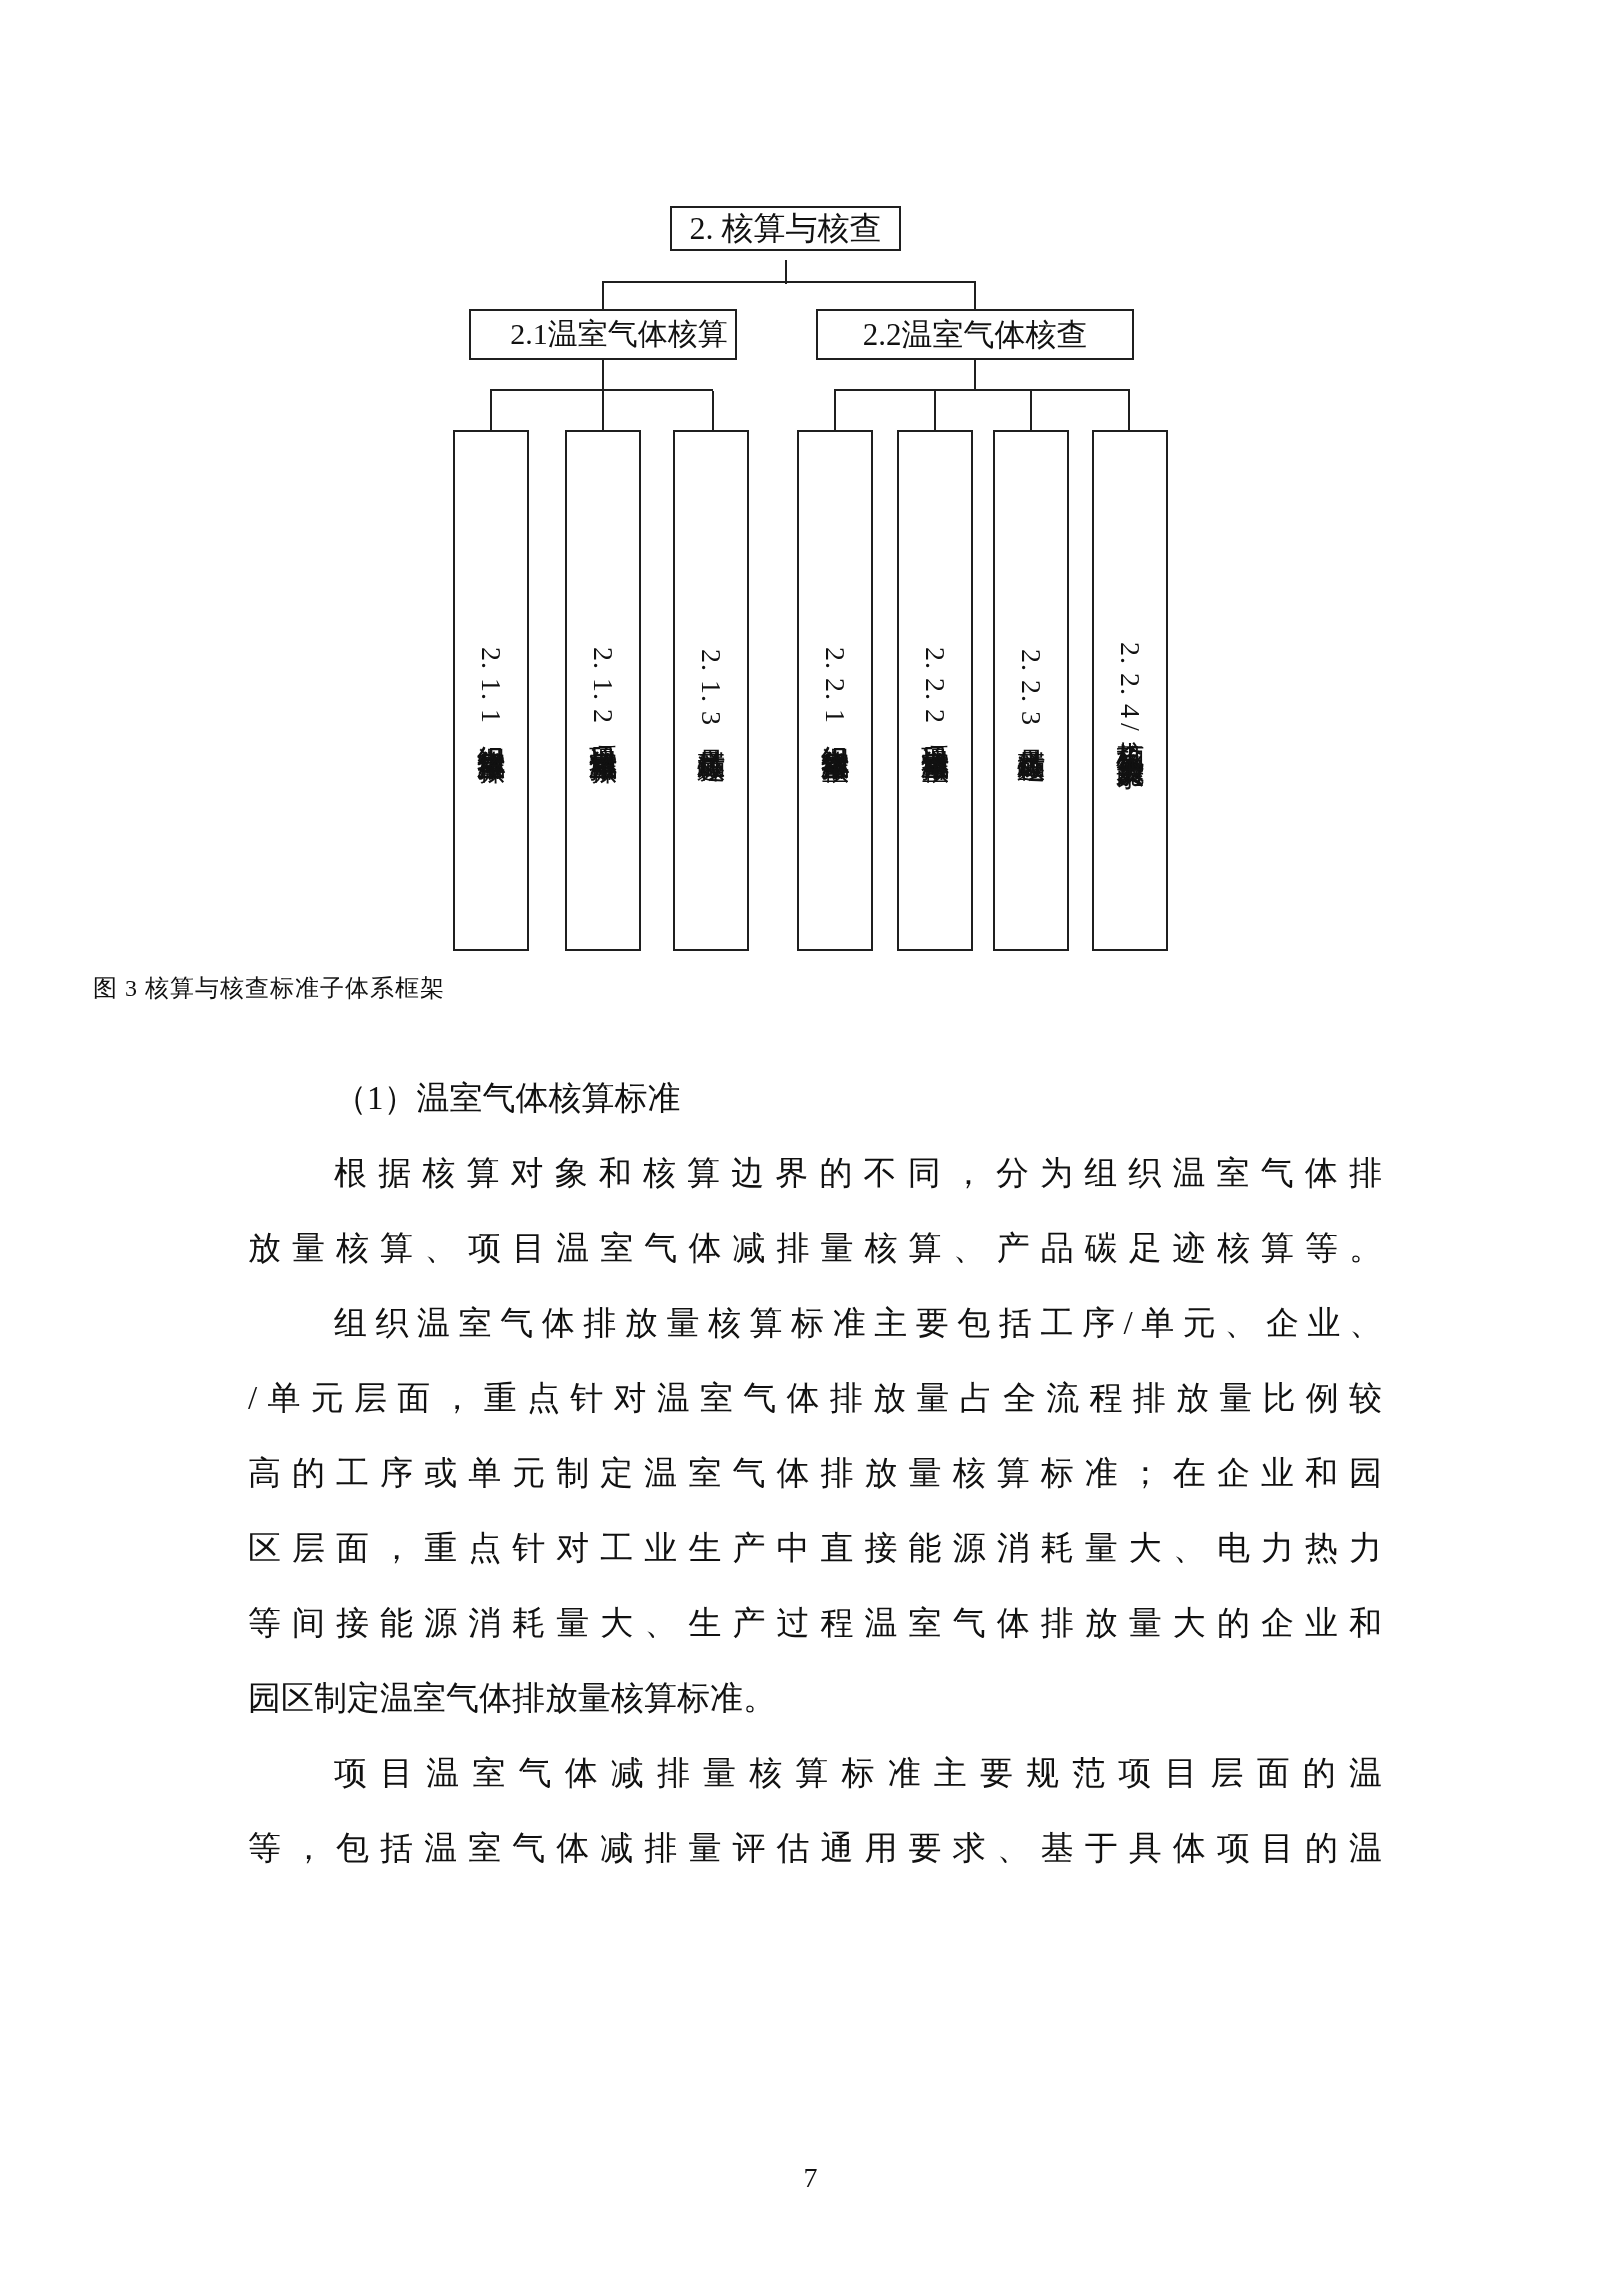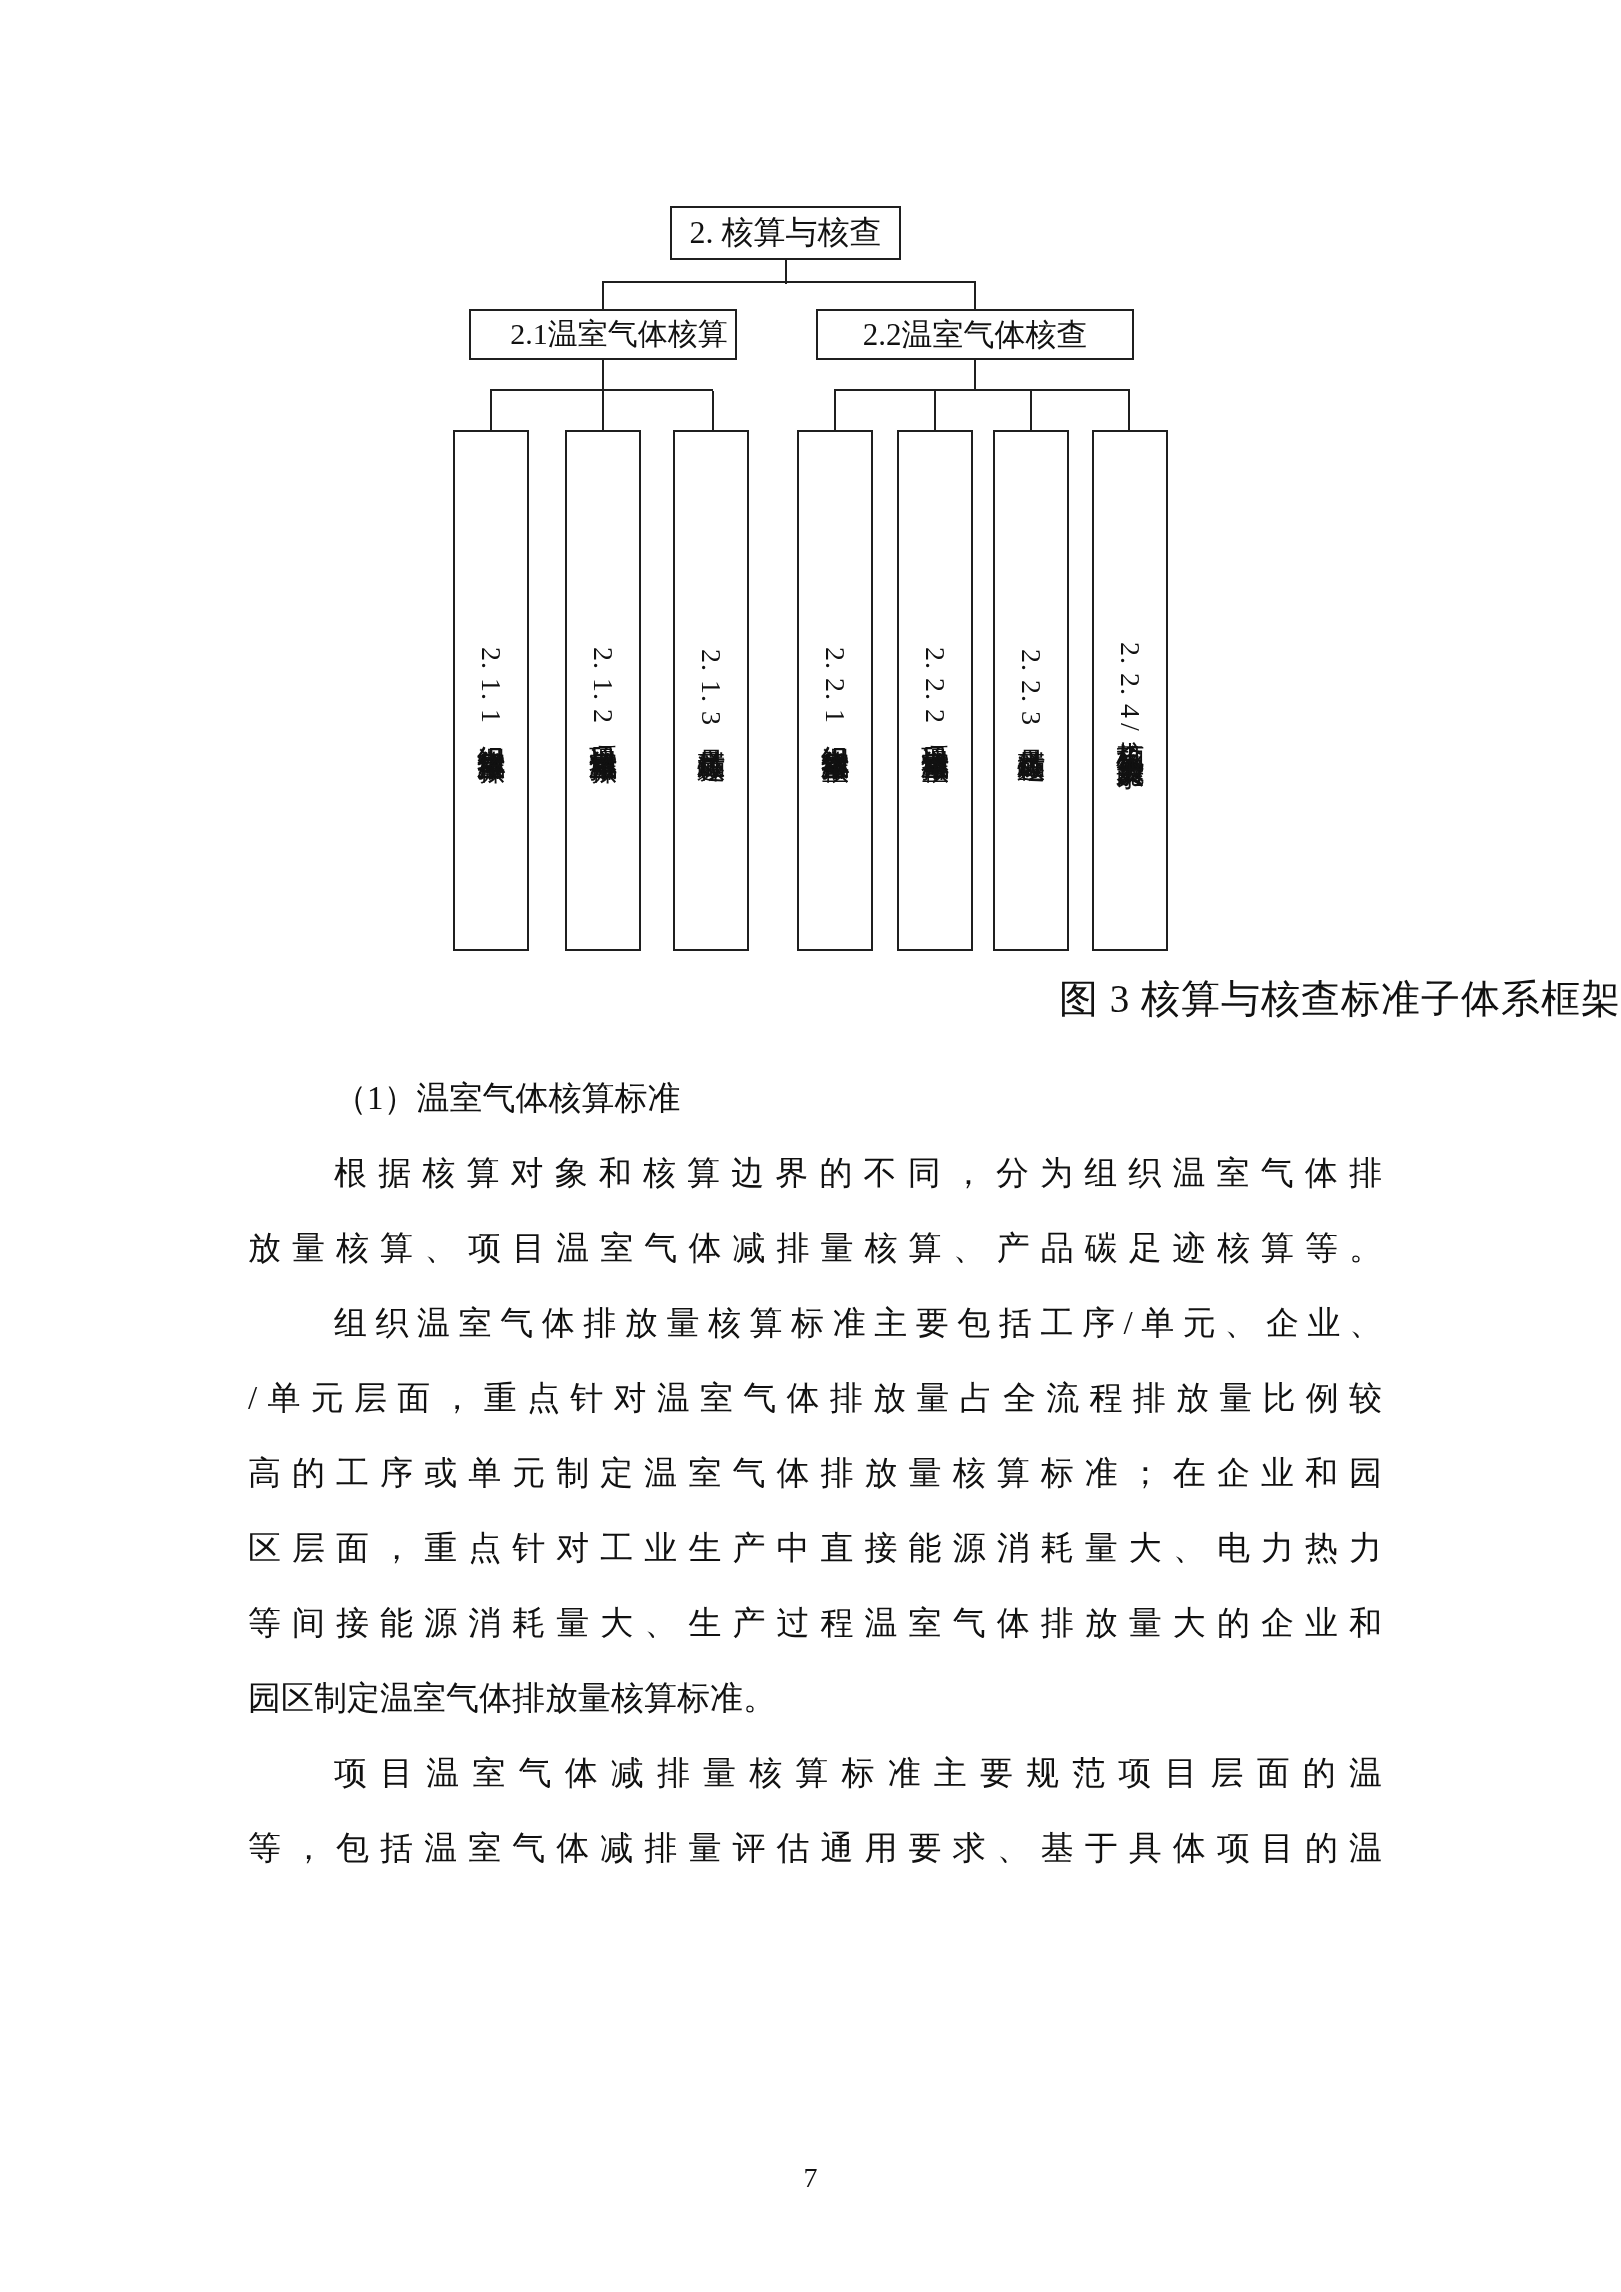--- a/index.html
+++ b/index.html
@@ -15,21 +15,21 @@
   .diagram{position:absolute;left:0;top:0;width:1621px;height:1029px;}
   .node{
     position:absolute;
     border:2px solid #1f1f1f;
     background:#fff;
     display:flex;align-items:center;justify-content:center;
     font-size:31px;
     white-space:nowrap;
     box-sizing:border-box;
   }
-  .node.root{left:670px;top:206px;width:231px;height:54px;font-size:32px;}
+  .node.root{left:670px;top:206px;width:231px;height:45px;font-size:32px;}
   .node.b21{left:469px;top:309px;width:268px;height:51px;font-size:30px;padding-left:32px;}
   .node.b22{left:816px;top:309px;width:318px;height:51px;font-size:31px;}
   .leaf{
     position:absolute;
     top:430px;height:521px;width:76px;
     border:2px solid #1f1f1f;background:#fff;
     display:flex;align-items:center;justify-content:center;
     box-sizing:border-box;
     overflow:hidden;
   }
@@ -38,21 +38,21 @@
     text-orientation:mixed;
     font-size:28px;
     line-height:1.05;
     letter-spacing:1px;
     white-space:nowrap;
   }
   .vline,.hline{position:absolute;background:#1f1f1f;}
   
   .caption{
     position:absolute;left:93px;right:0;top:972px;height:49px;
-    text-align:right;font-size:39px;letter-spacing:1px;
+    text-align:left;font-size:24px;letter-spacing:1px;
   }
   
   .body-text{
     position:absolute;left:248px;top:1061px;width:1134px;
     font-size:33px;
   }
   .line{
     height:75px;line-height:75px;
     white-space:nowrap;
     overflow:visible;

